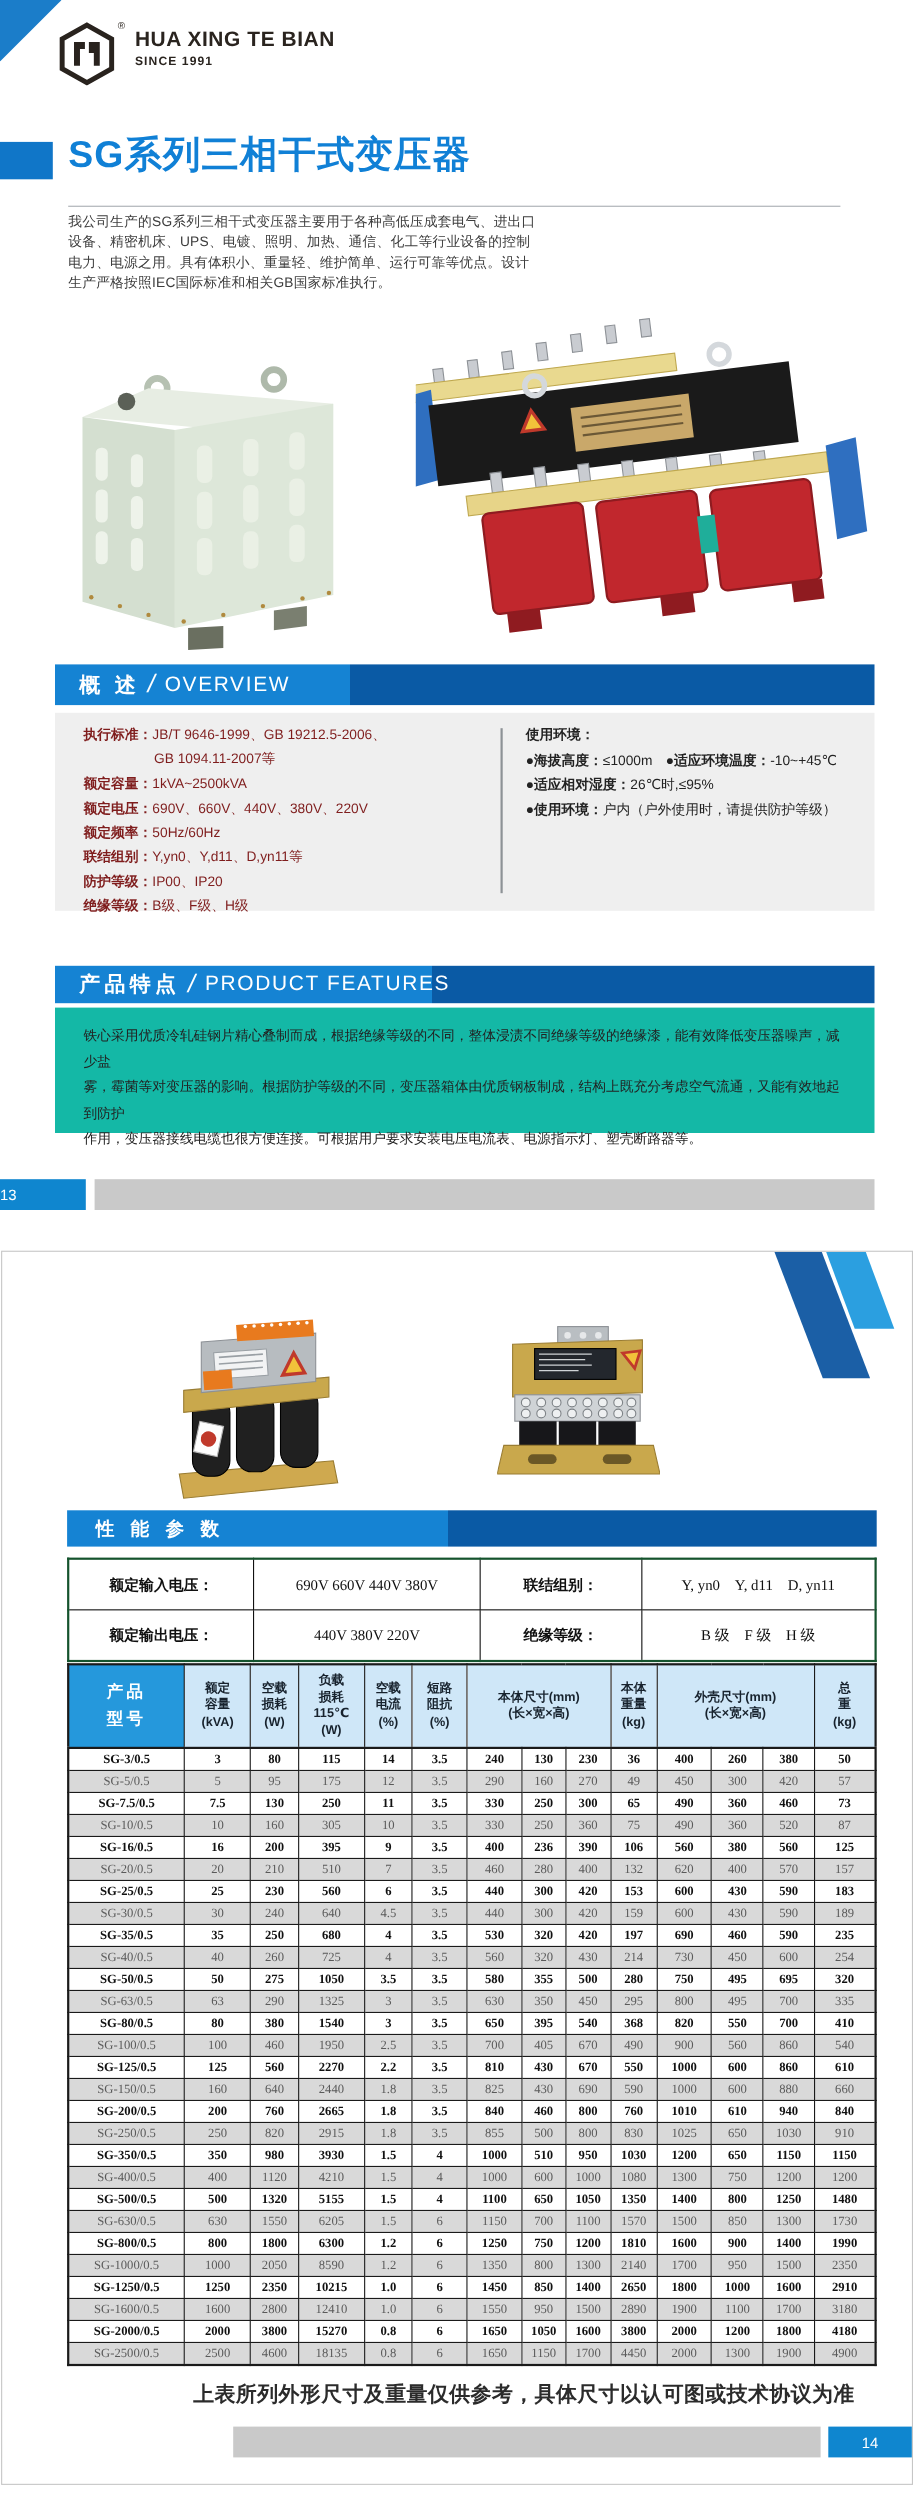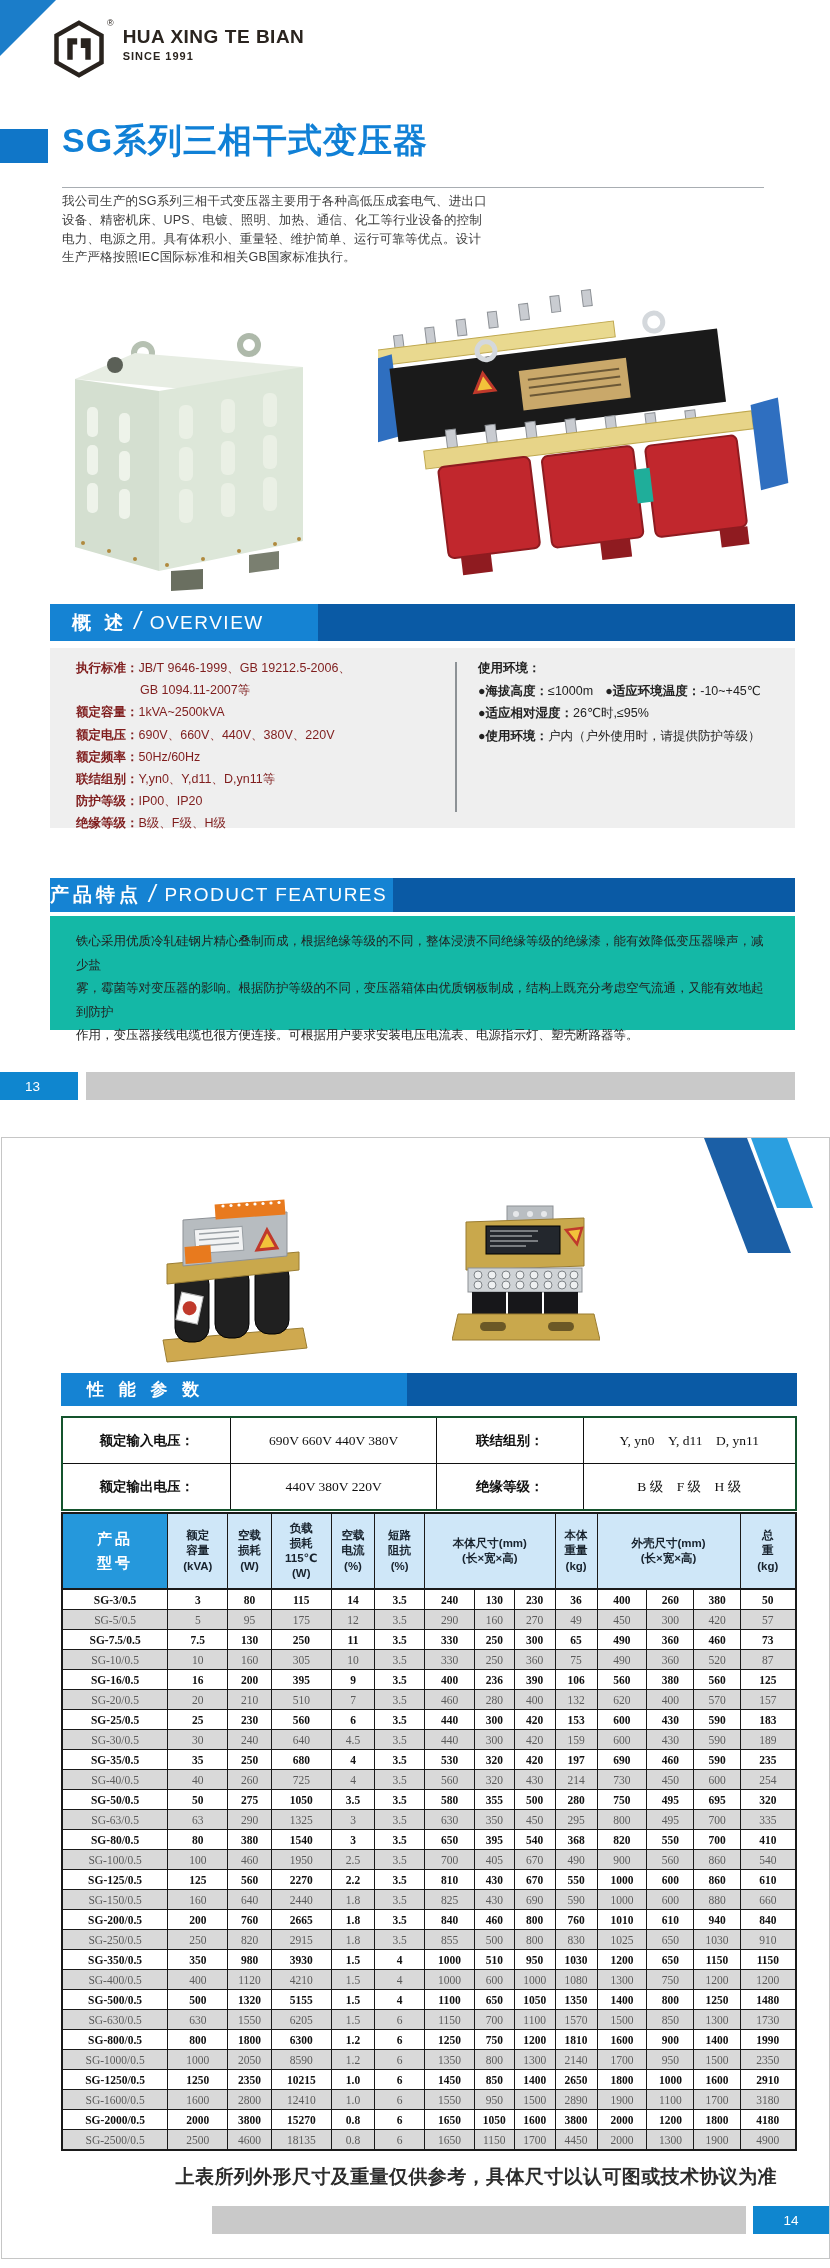--- a/index.html
+++ b/index.html
@@ -30,21 +30,21 @@
   .desc{position:absolute;left:62px;top:192px;width:430px;color:#3c3c3c;}
   .desc-line{font-size:12.5px;line-height:18.8px;letter-spacing:.2px;}
 
   figure{margin:0;padding:0;position:absolute;}
   #fig-green{left:63px;top:323px;}
   #fig-red{left:378px;top:283px;} 
 
   .sec-bar{position:absolute;display:flex;align-items:center;color:#fff;}
   .ov-bar{left:50px;top:604px;width:745px;height:37px;padding-left:22px;box-sizing:border-box;
       background:linear-gradient(90deg,#1583d3 0,#1583d3 36%,#0a5aa5 36%,#0a5aa5 100%);}
-  .ft-bar{left:50px;top:878px;width:745px;height:34px;box-sizing:border-box;
+  .ft-bar{left:50px;top:878px;width:745px;height:34px;padding-left:22px;box-sizing:border-box;
       background:linear-gradient(90deg,#1583d3 0,#1583d3 46%,#0a5aa5 46%,#0a5aa5 100%);}
   .sec-zh{font-size:19px;font-weight:800;letter-spacing:4px;}
   .sec-sep{font-size:23px;font-weight:100;font-style:italic;margin:0 9px 2px 7px;}
   .sec-en{font-size:19px;font-weight:300;letter-spacing:1.5px;}
 
   .ov-box{position:absolute;left:50px;top:648px;width:745px;height:180px;background:#efefef;}
   .ov-left{position:absolute;left:26px;top:9px;font-size:12.5px;line-height:22.2px;color:#7f1d1d;}
   .spec-label{font-weight:700;}
   .spec-line.cont{padding-left:64px;}
   .ov-div{position:absolute;left:405px;top:14px;width:2px;height:150px;background:#8d9296;}
@@ -53,21 +53,21 @@
   .env-label{font-weight:700;}
   .env-line .env-label:not(:first-child){margin-left:12px;text-align:right;}
 
   .ft-box{position:absolute;left:50px;top:916px;width:745px;height:114px;background:#14b8a6;
       box-sizing:border-box;padding:14px 26px 0 26px;}
   .feat-line{font-size:12.5px;line-height:23.5px;color:#222;}
 
   .pm-blue{position:absolute;background:#0f86cf;color:#fff;font-size:13.5px;height:28px;
       display:flex;align-items:center;}
   .pm-gray{position:absolute;background:#c9c9c9;height:28px;}
-  #pm13-blue{left:0;top:1072px;width:78px;justify-content:center;padding-right:13px;box-sizing:border-box;}
+  #pm13-blue{left:0;top:1072px;width:78px;justify-content:flex-start;padding-right:13px;box-sizing:border-box;}
   #pm13-gray{left:86px;top:1072px;width:709px;}
 
   
   .stripes{position:absolute;right:0;top:0;}
   #fig2-left{left:155px;top:56px;}
   #fig2-right{left:450px;top:66px;}
 
   .perf-bar{left:59px;top:235px;width:736px;height:33px;padding-left:26px;box-sizing:border-box;
       background:linear-gradient(90deg,#1583d3 0,#1583d3 47%,#0a5aa5 47%,#0a5aa5 100%);
       font-size:17px;font-weight:700;letter-spacing:5px;}

